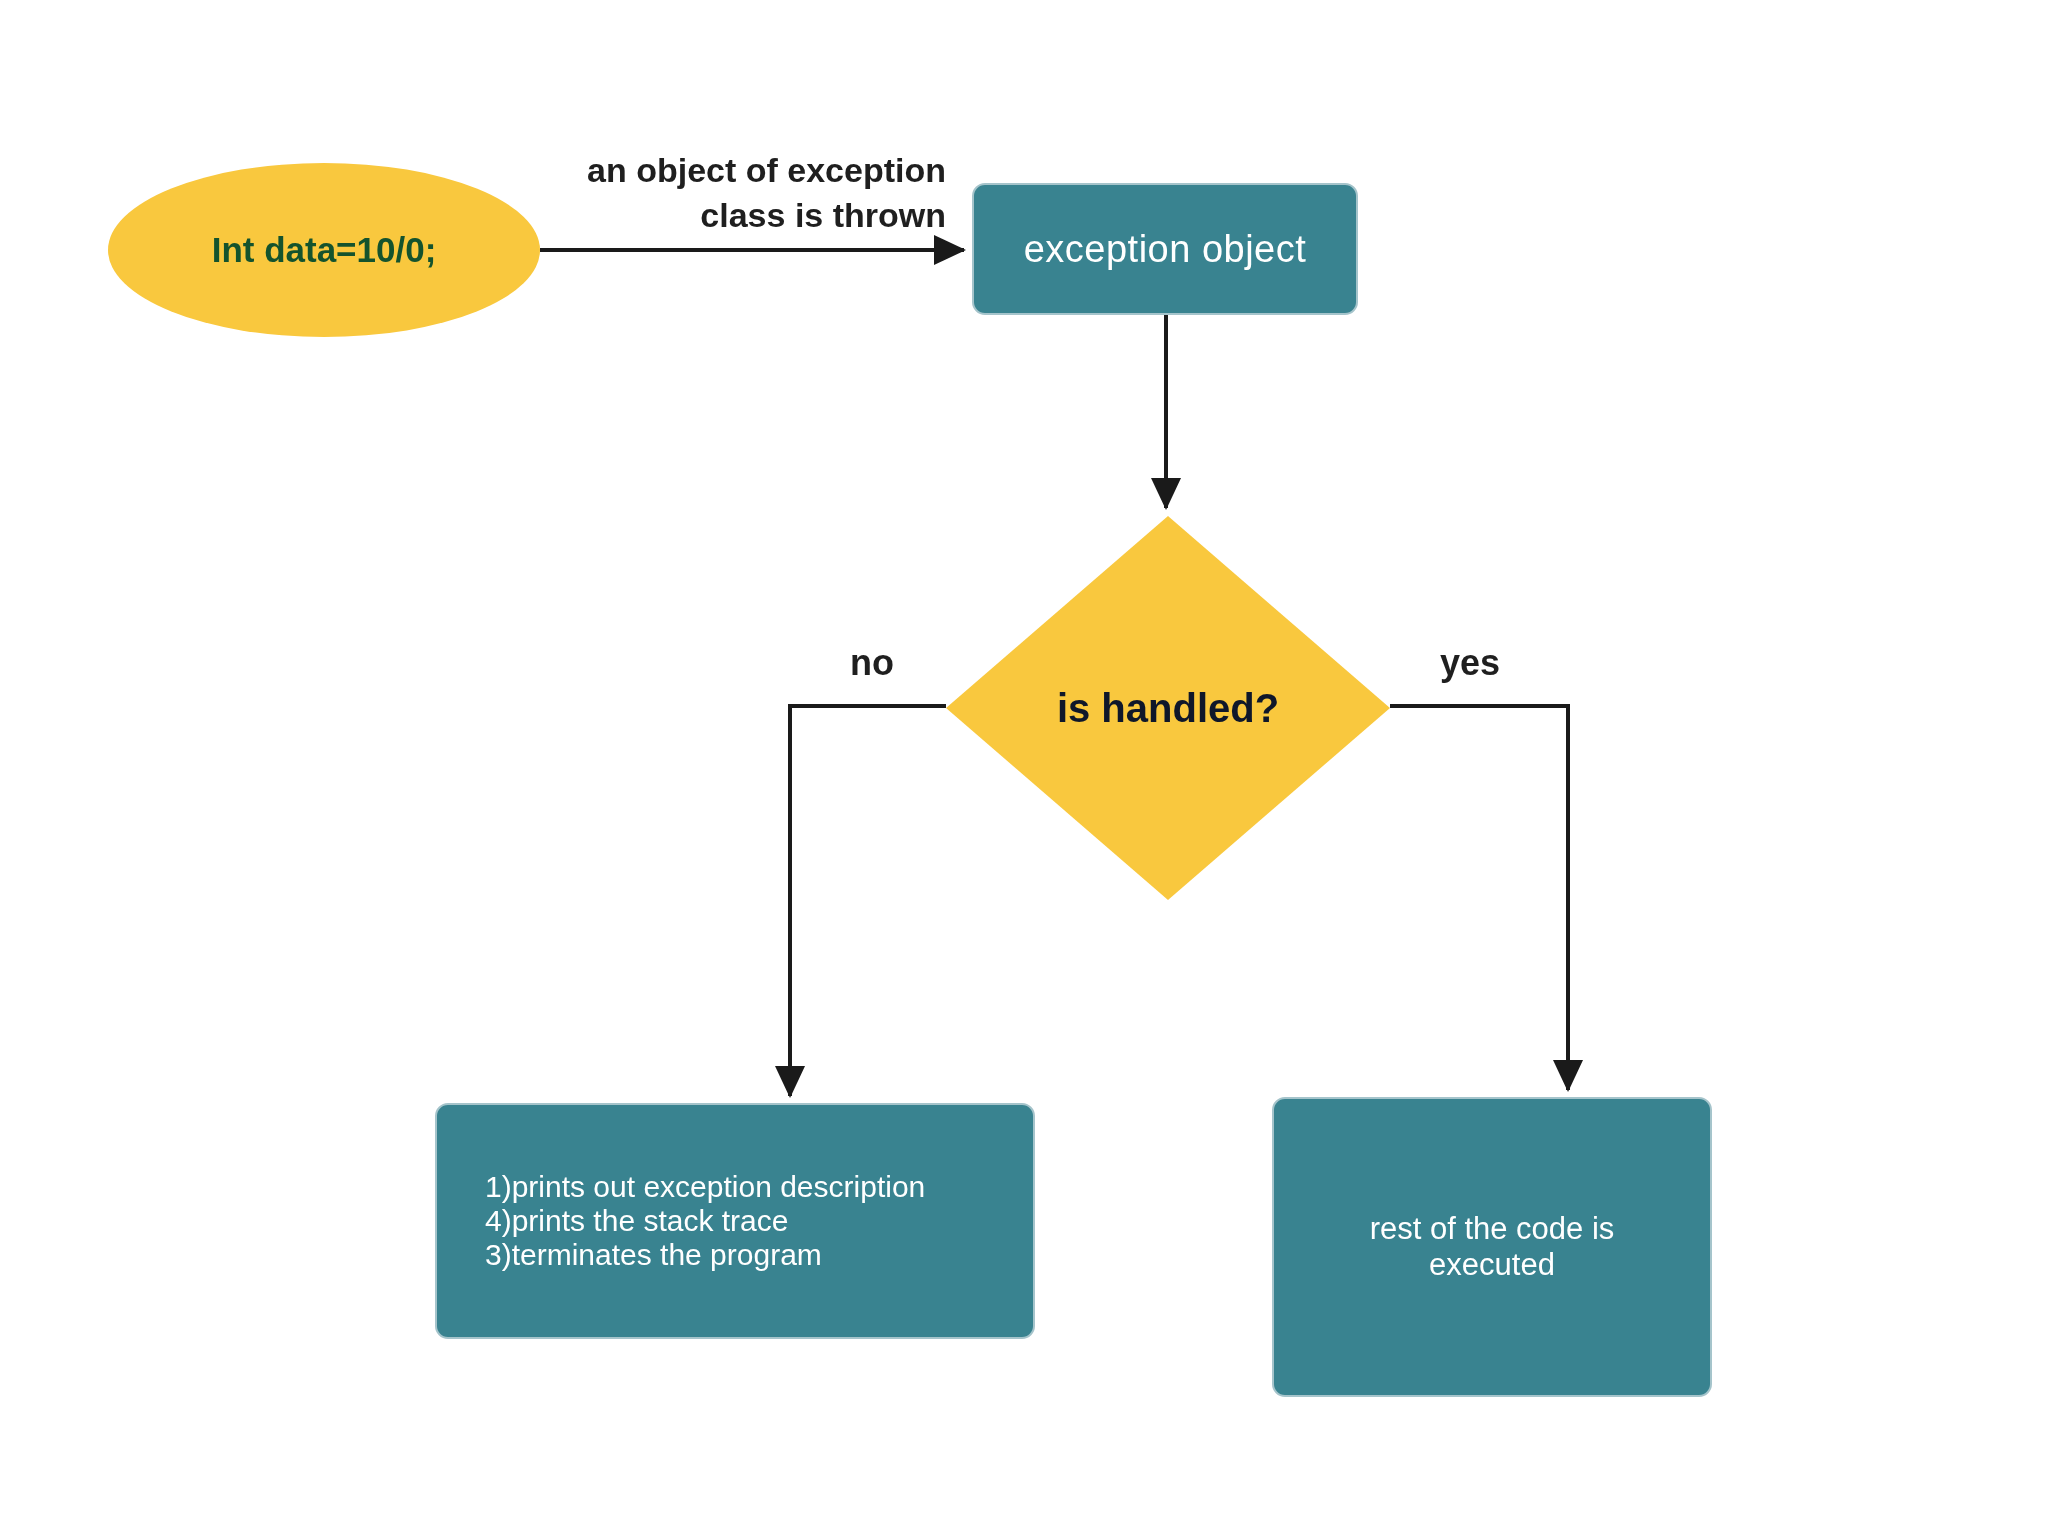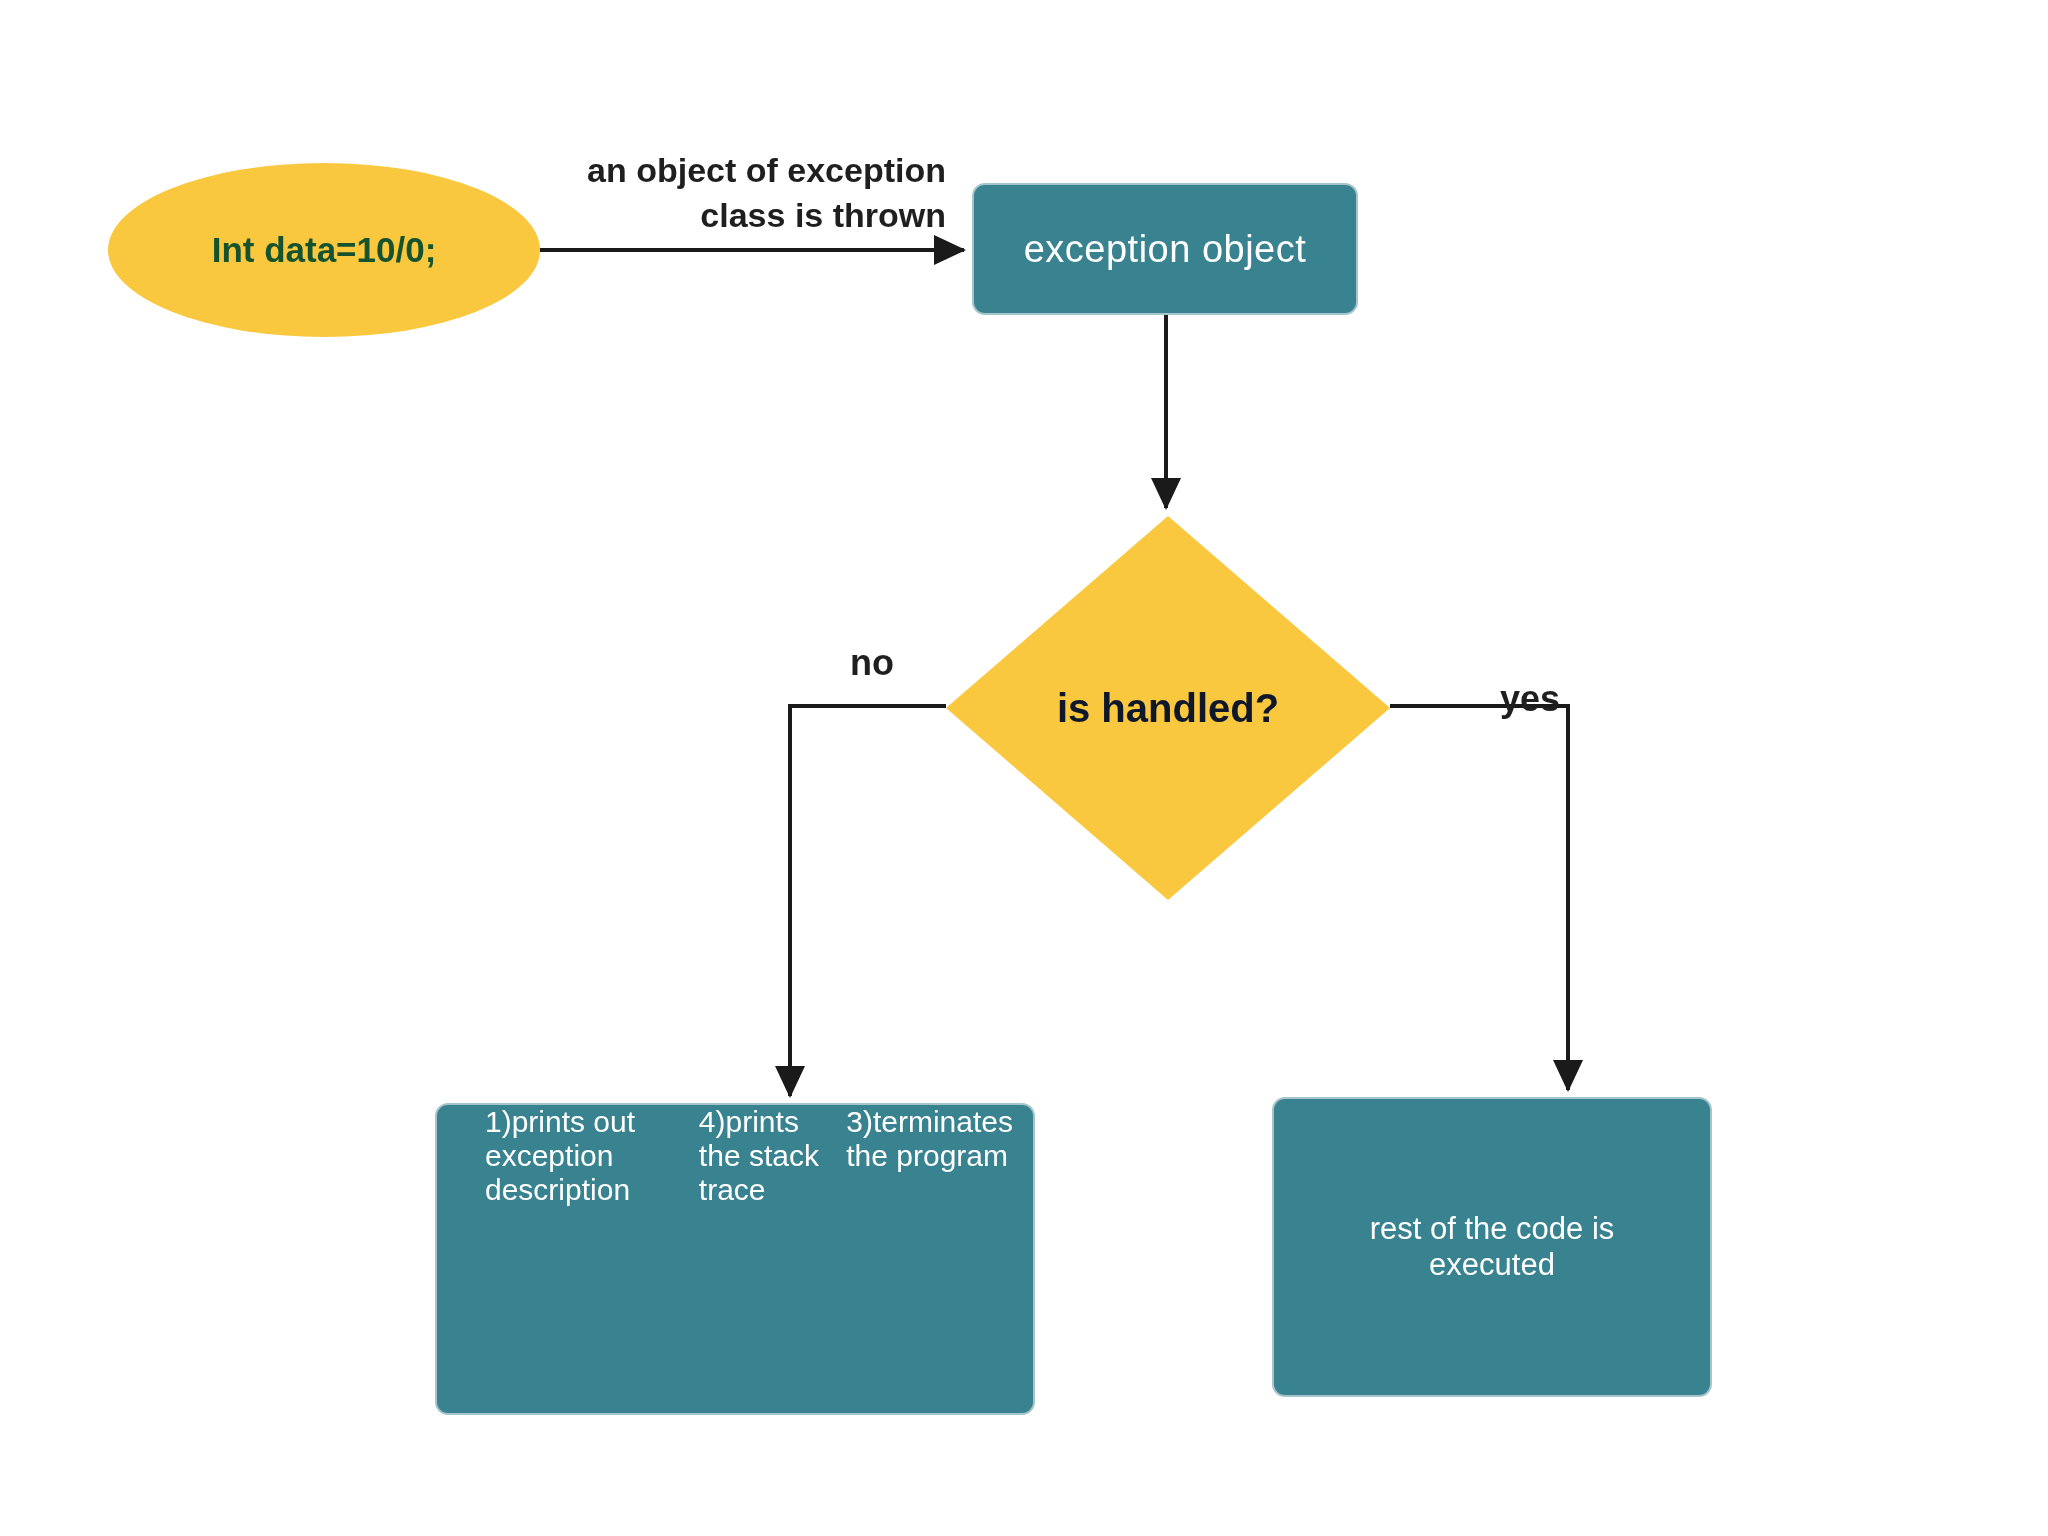--- a/index.html
+++ b/index.html
@@ -66,25 +66,24 @@
   }
   .result-box {
     background: #398390;
     border: 2px solid #a5c4cb;
     color: #ffffff;
   }
   .result-left {
     left: 435px;
     top: 1103px;
     width: 600px;
-    height: 312px;
-    flex-direction: row;
+    height: 236px;
+    flex-direction: column;
     align-items: flex-start;
     justify-content: center;
-    row-gap: 34px;
     padding-left: 48px;
     padding-right: 20px;
     font-size: 30px;
     font-weight: 400;
   }
   .result-right {
     left: 1272px;
     top: 1097px;
     width: 440px;
     height: 300px;
@@ -109,23 +108,23 @@
   }
   .no-label {
     left: 812px;
     top: 642px;
     width: 120px;
     text-align: center;
     font-size: 36px;
   }
   .yes-label {
     left: 1440px;
-    top: 678px;
+    top: 642px;
     width: 120px;
-    text-align: right;
+    text-align: left;
     font-size: 36px;
   }
   .list-line {
     display: block;
   }
 </style>
 </head>
 <body>
 
 <div class="canvas">

